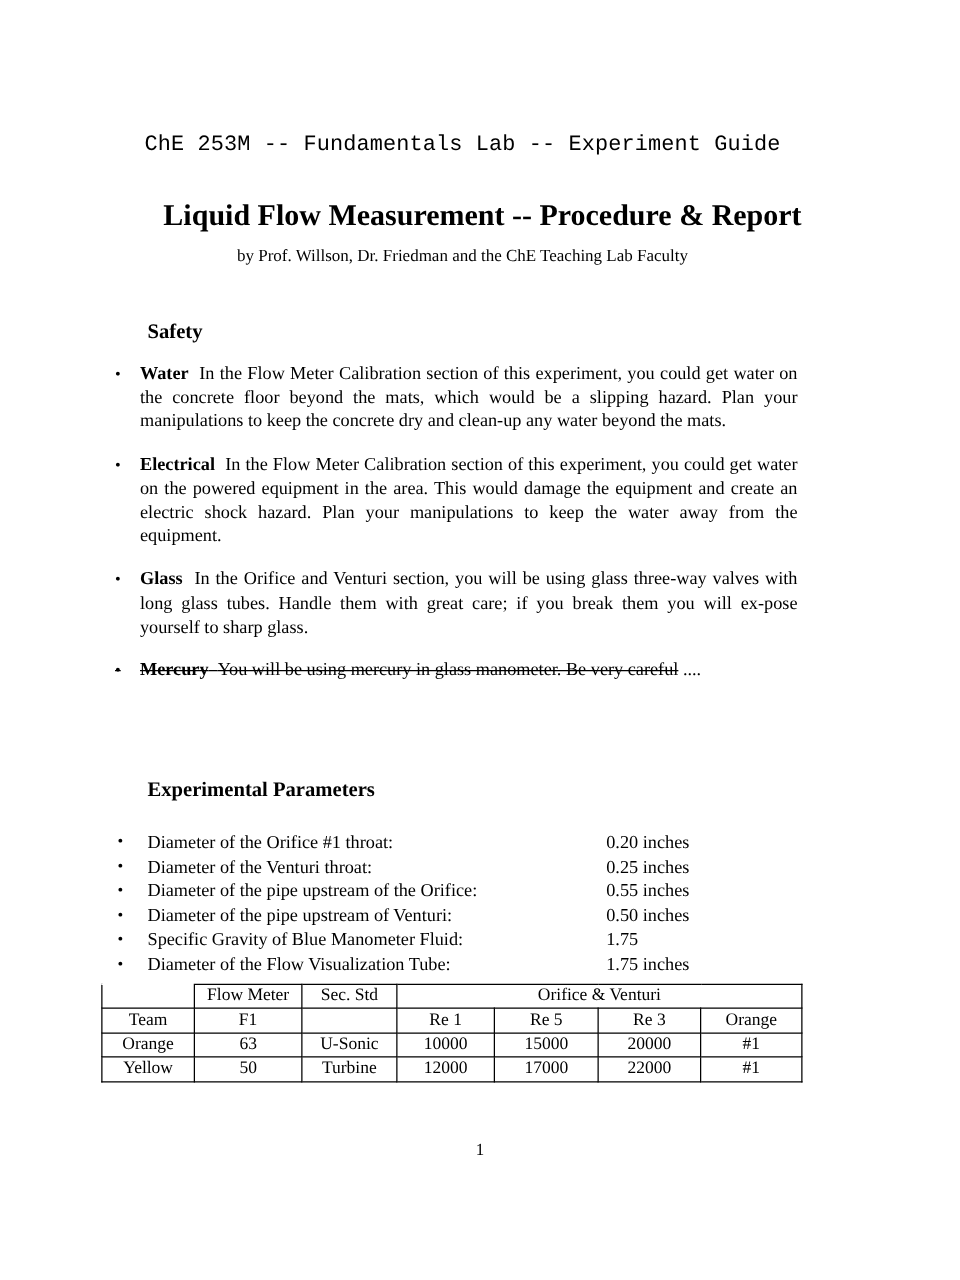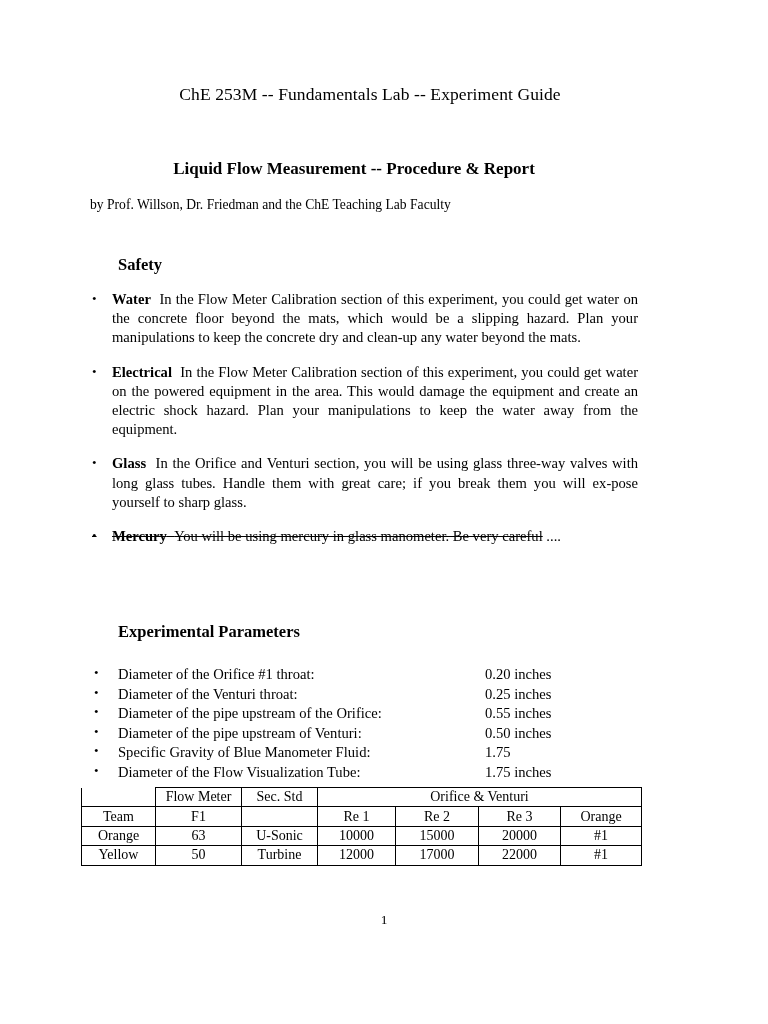--- a/index.html
+++ b/index.html
@@ -23,45 +23,46 @@
     top: 0;
     width: 768px;
     height: 1024px;
     background: #ffffff;
   }
 
   
   .doc-header {
     position: absolute;
     left: 90px;
-    top: 84px;
+    top: 106px;
     width: 560px;
     text-align: center;
     font-size: 17.5px;
     line-height: 1.25;
     letter-spacing: 0.1px;
+    font-family: Liberation Mono, monospace;
   }
 
   .doc-title {
     position: absolute;
-    left: 74px;
+    left: 106px;
     top: 158px;
     width: 560px;
     text-align: center;
-    font-size: 17px;
+    font-size: 24px;
     font-weight: bold;
     line-height: 1.25;
   }
 
   .doc-byline {
     position: absolute;
     left: 90px;
     top: 197px;
     width: 560px;
-    text-align: left;
+    text-align: center;
     font-size: 13.6px;
     line-height: 1.25;
   }
 
   .section-heading {
     position: absolute;
     left: 90px;
     font-size: 16.5px;
     font-weight: bold;
     line-height: 1.2;
@@ -259,21 +260,21 @@
         <td class="blank"></td>
         <td>Flow Meter</td>
         <td>Sec. Std</td>
         <td colspan="4">Orifice &amp; Venturi</td>
       </tr>
       <tr class="header-bottom">
         <td>Team</td>
         <td>F1</td>
         <td></td>
         <td>Re 1</td>
-        <td>Re 2</td>
+        <td>Re 5</td>
         <td>Re 3</td>
         <td>Orange</td>
       </tr>
       <tr>
         <td>Orange</td>
         <td>63</td>
         <td>U-Sonic</td>
         <td>10000</td>
         <td>15000</td>
         <td>20000</td>

